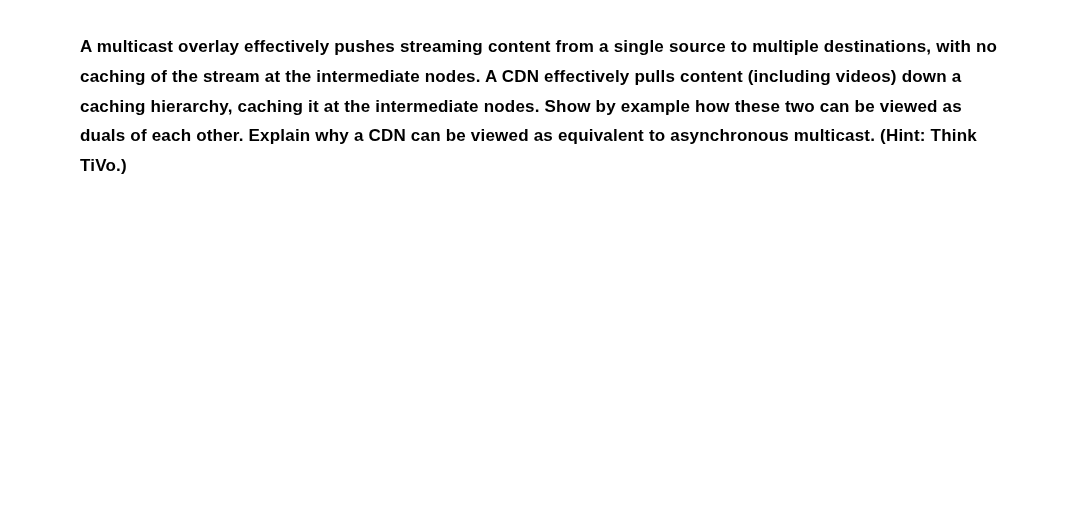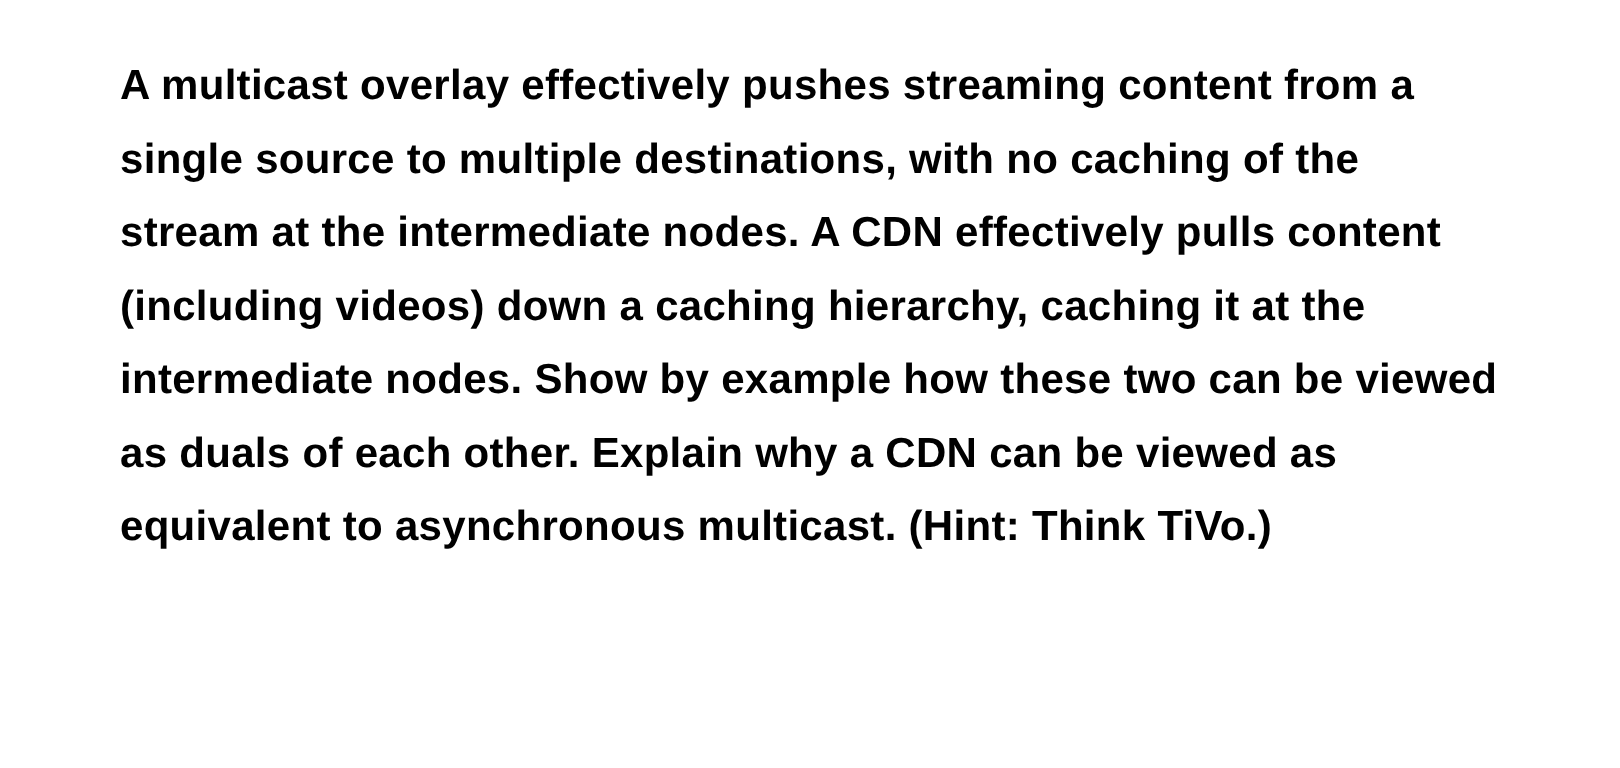--- a/index.html
+++ b/index.html
@@ -9,21 +9,21 @@
     }
     body {
       width: 1080px;
       height: 512px;
       background: #ffffff;
       font-family: Arial, Helvetica, sans-serif;
       padding: 32px 80px 32px 80px;
     }
     .paragraph {
       font-weight: 700;
-      font-size: 28px;
+      font-size: 17px;
       line-height: 1.75;
       color: #000000;
       letter-spacing: 0.2px;
     }
   </style>
 </head>
 <body>
 
 <p class="paragraph">A multicast overlay effectively pushes streaming content from a single source to multiple destinations, with no caching of the stream at the intermediate nodes. A CDN effectively pulls content (including videos) down a caching hierarchy, caching it at the intermediate nodes. Show by example how these two can be viewed as duals of each other. Explain why a CDN can be viewed as equivalent to asynchronous multicast. (Hint: Think TiVo.)</p>
 

